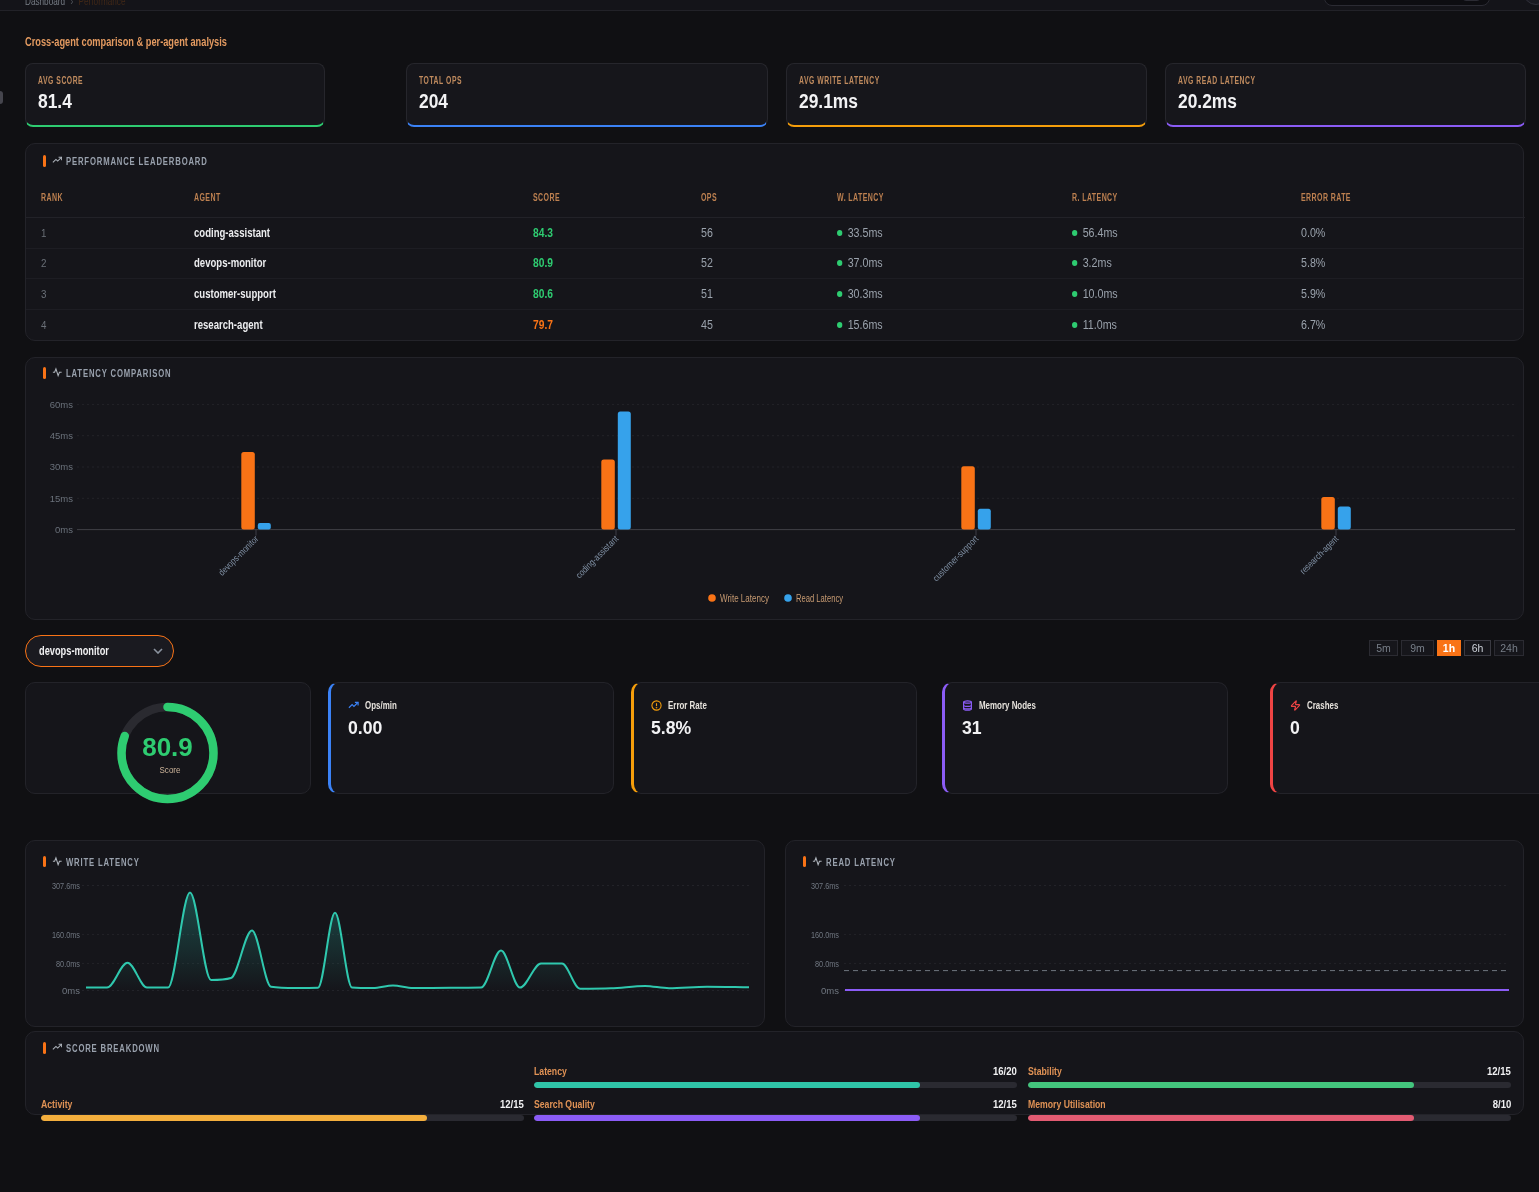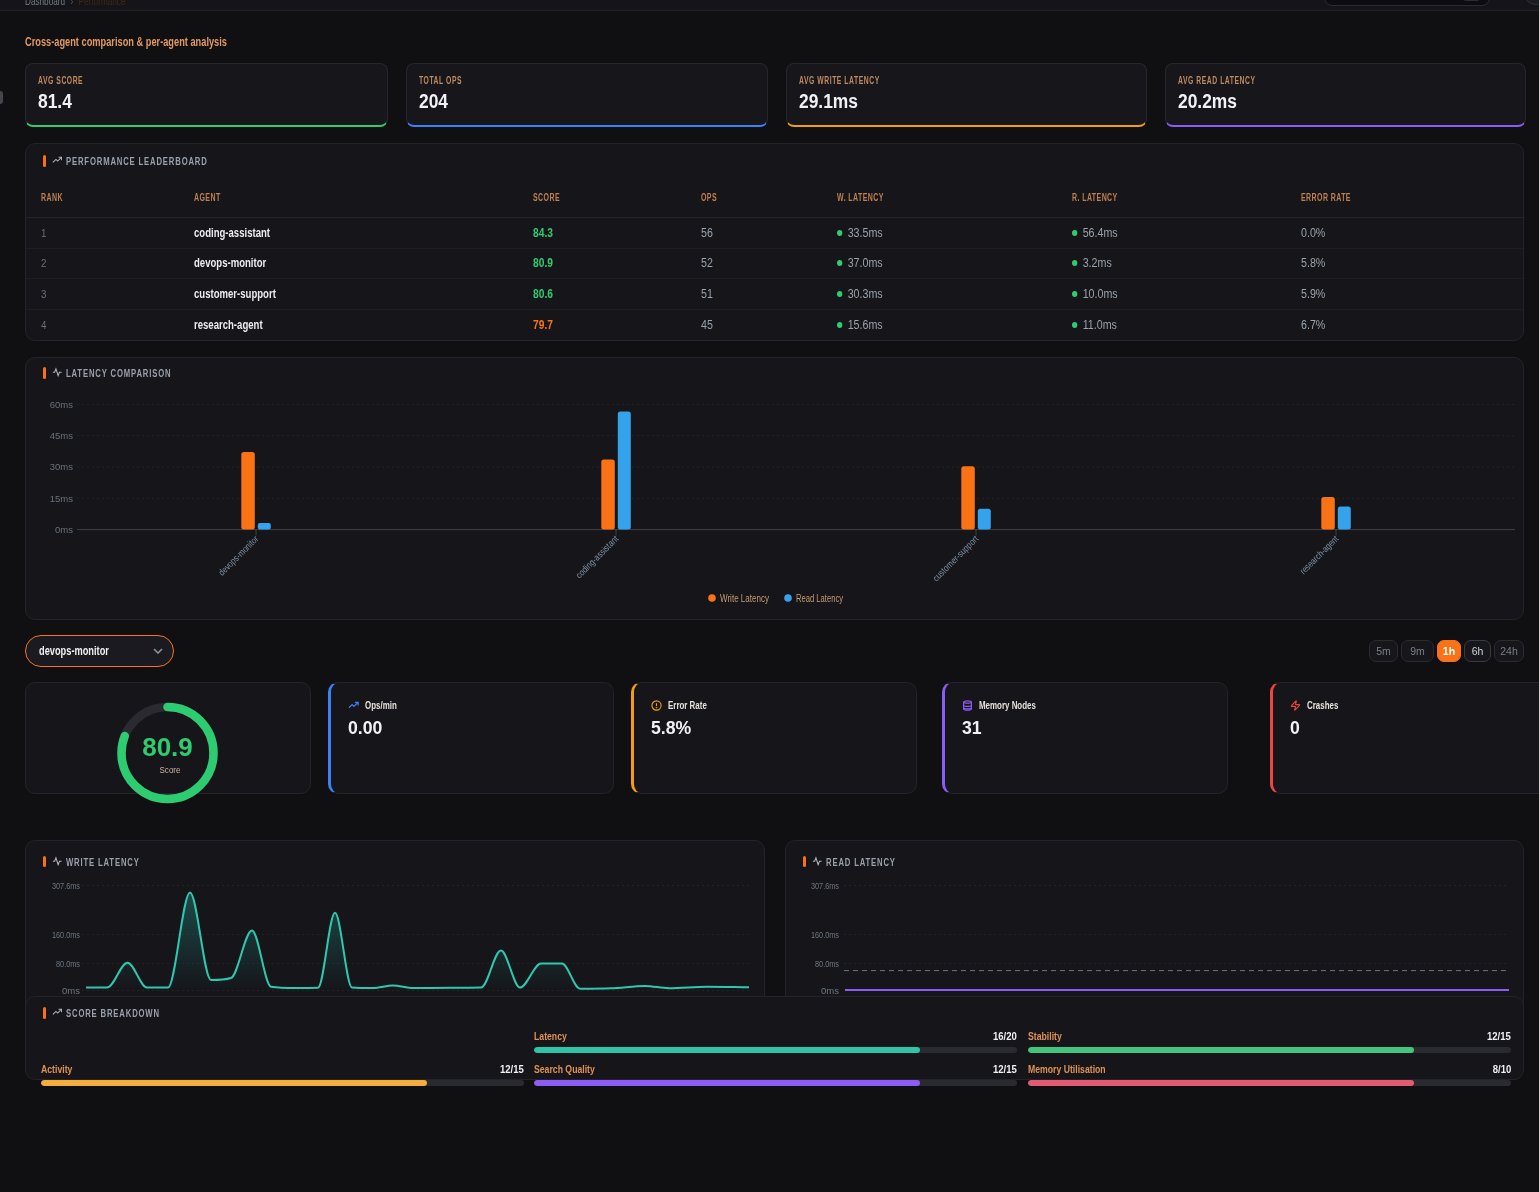--- a/index.html
+++ b/index.html
@@ -20,21 +20,21 @@
   <div class="abs" style="left:1324px;top:-22px;width:166px;height:28px;border:1px solid #2b2b33;border-radius:8px;background:#0d0d11;">
     <div class="abs" style="right:8px;bottom:4px;width:19px;height:15px;border:1px solid #2b2b33;border-radius:4px;background:#17171c;"></div>
   </div>
   <div class="abs" style="left:1523px;top:-21px;width:26px;height:26px;border-radius:50%;border:1px solid #30303a;background:#1b1b22;"></div>
 </div>
 
 <div class="abs" style="left:0;top:91px;width:2.5px;height:13px;background:#45454d;border-radius:0 3px 3px 0;"></div>
 
 <div class="abs" style="left:25px;top:34px;font-size:13.5px;font-weight:bold;color:#e39a60;transform:scaleX(0.685);transform-origin:left center;">Cross-agent comparison &amp; per-agent analysis</div>
 
-<div class="abs statc" style="left:25px;width:363px;border-bottom-color:#2ecc71;">
+<div class="abs statc" style="left:25px;width:300px;border-bottom-color:#2ecc71;">
     <div class="sl">AVG SCORE</div>
     <div class="sv">81.4</div>
   </div>
 <div class="abs statc" style="left:406px;width:362px;border-bottom-color:#3b82f6;">
     <div class="sl">TOTAL OPS</div>
     <div class="sv">204</div>
   </div>
 <div class="abs statc" style="left:786px;width:361px;border-bottom-color:#f59e0b;">
     <div class="sl">AVG WRITE LATENCY</div>
     <div class="sv">29.1ms</div>
@@ -179,21 +179,21 @@
   <svg width="10" height="6" viewBox="0 0 10 6" style="position:absolute;right:10px;" fill="none" stroke="#8a929e" stroke-width="1.6">
       <polyline points="1,1 5,5 9,1"></polyline>
     </svg>
 </div>
 <div class="abs tbtn" style="left:1369px;width:29px;">5m</div>
 <div class="abs tbtn" style="left:1401px;width:33px;">9m</div>
 <div class="abs tbtn" style="left:1437px;width:24px;background:#f97316;border-color:#f97316;color:#fff;font-weight:bold;">1h</div>
 <div class="abs tbtn" style="left:1464px;width:27px;color:#ced3da;border-color:#3a3a42;">6h</div>
 <div class="abs tbtn" style="left:1494px;width:30px;">24h</div>
 <style>
-.tbtn { top:640px; height:22px; background:#16161b; border:1px solid #2b2b32; border-radius:7px; color:#787f89; font-size:10.5px; display:flex; align-items:center; justify-content:center; }
+.tbtn { top:640px; height:16px; background:#16161b; border:1px solid #2b2b32; border-radius:0; color:#787f89; font-size:10.5px; display:flex; align-items:center; justify-content:center; }
 </style>
 
 <div class="panel acard" style="left:25px;">
   <svg width="286" height="138" viewBox="0 0 286 138">
     <circle cx="141.5" cy="70" r="46" fill="none" stroke="#2a2a30" stroke-width="8.5"></circle>
     <circle cx="141.5" cy="70" r="46" fill="none" stroke="#2ecc71" stroke-width="8.5" stroke-linecap="round" stroke-dasharray="233.8 289.03" transform="rotate(-90 141.5 70)"></circle>
     <text x="141.5" y="73" text-anchor="middle" font-size="26" font-weight="bold" fill="#2ecc71">80.9</text>
     <text x="144" y="90" text-anchor="middle" font-size="9" fill="#cdb49a" textLength="21" lengthAdjust="spacingAndGlyphs">Score</text>
   </svg>
 </div>
@@ -301,21 +301,21 @@
       <text x="53" y="47.8" textLength="28" lengthAdjust="spacingAndGlyphs">307.6ms</text>
         <text x="53" y="96.7" textLength="28" lengthAdjust="spacingAndGlyphs">160.0ms</text>
         <text x="53" y="125.7" textLength="24" lengthAdjust="spacingAndGlyphs">80.0ms</text>
         <text x="53" y="152.8">0ms</text>
     </g>
     <line x1="58" y1="129.6" x2="721" y2="129.6" stroke="#6e747e" stroke-width="1" stroke-dasharray="5,4"></line>
     <line x1="59" y1="149" x2="723" y2="149" stroke="#8b5cf6" stroke-width="2"></line>
   </svg>
 </div>
 
-<div class="panel" style="left:25px;top:996px;width:1499px;height:84px;">
+<div class="panel" style="left:25px;top:1031px;width:1499px;height:84px;">
   <div class="phead" style="top:10px;">
     <div class="pbar"></div>
     <span class="picon">
         <svg width="13" height="13" viewBox="0 0 24 24" fill="none" stroke="currentColor" stroke-width="2.4">
           <polyline points="2,17 9,10 13,14 22,5"></polyline>
           <polyline points="15,5 22,5 22,12"></polyline>
         </svg>
       </span>
     <span class="ptitle">SCORE BREAKDOWN</span>
   </div>

